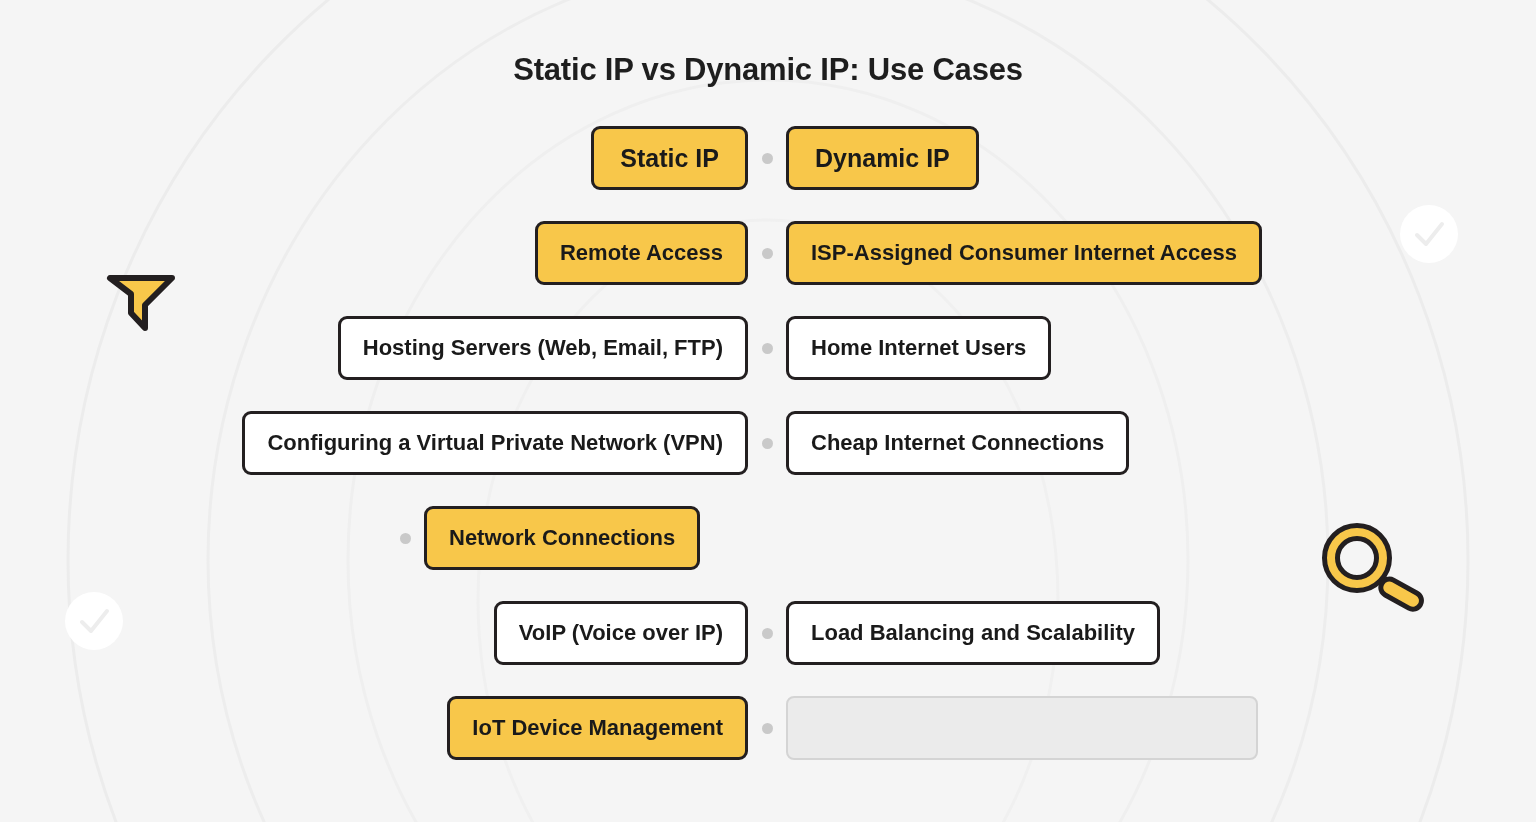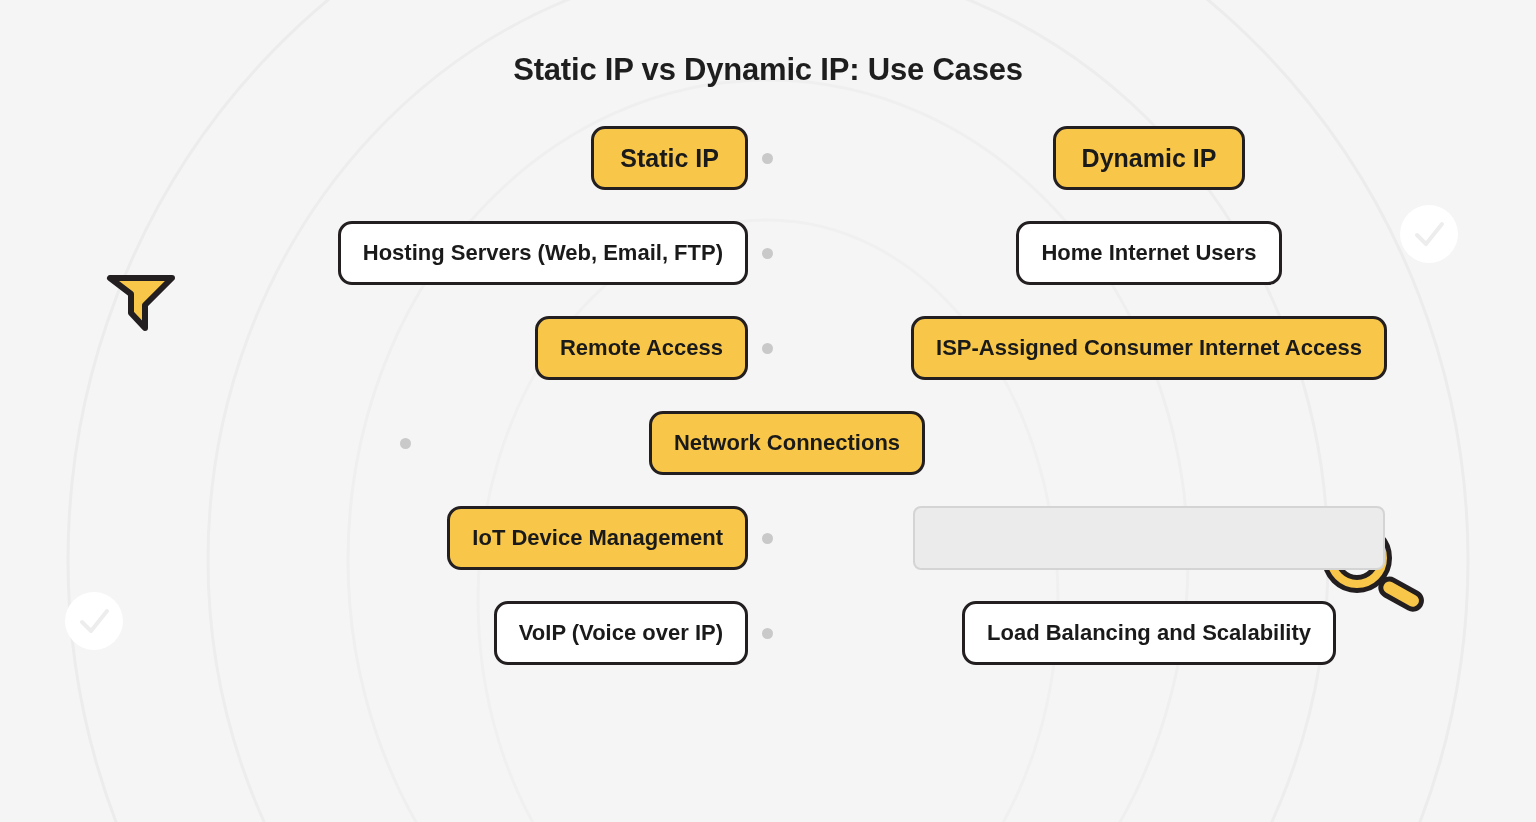--- a/index.html
+++ b/index.html
@@ -65,21 +65,21 @@
 
   .col-left {
     width:724px;
     display:flex;
     justify-content:flex-end;
     align-items:center;
   }
   .col-right {
     width:726px;
     display:flex;
-    justify-content:center;
+    justify-content:flex-start;
     align-items:center;
   }
 
   .row-dot {
     width:38px;
     display:flex;
     align-items:center;
     justify-content:center;
     flex:0 0 38px;
   }
@@ -90,21 +90,21 @@
     background:#C9C9C9;
   }
 
   .chip {
     display:inline-flex;
     align-items:center;
     justify-content:center;
     height:64px;
     padding:0 22px;
     border:3px solid #231F20;
-    border-radius:14px;
+    border-radius:9px;
     font-size:22px;
     font-weight:bold;
     color:#1A1A1A;
     white-space:nowrap;
     line-height:1;
   }
   .chip.fill-white  { background:#FFFFFF; }
   .chip.fill-yellow { background:#F8C74A; }
 
   .chip.header {
@@ -164,70 +164,81 @@
       <div class="row-dot">
           <i></i>
         </div>
       <div class="col-right">
         <div class="chip header fill-yellow">Dynamic IP</div>
       </div>
     </div>
 
     <div class="compare-row">
       <div class="col-left">
+        <div class="chip fill-yellow">Remote Access</div>
+      </div>
+      <div class="row-dot">
+          <i></i>
+        </div>
+      <div class="col-right">
+        <div class="chip fill-yellow">ISP-Assigned Consumer Internet Access</div>
+      </div>
+    </div>
+
+    <div class="compare-row">
+      <div class="col-left">
         <div class="chip fill-white">Hosting Servers (Web, Email, FTP)</div>
       </div>
       <div class="row-dot">
           <i></i>
         </div>
       <div class="col-right">
         <div class="chip fill-white">Home Internet Users</div>
       </div>
     </div>
 
     <div class="compare-row">
       <div class="col-left">
-        <div class="chip fill-yellow">Remote Access</div>
-      </div>
-      <div class="row-dot">
-          <i></i>
-        </div>
-      <div class="col-right">
-        <div class="chip fill-yellow">ISP-Assigned Consumer Internet Access</div>
-      </div>
-    </div>
-
+        <div class="chip fill-white">Configuring a Virtual Private Network (VPN)</div>
+      </div>
+      <div class="row-dot">
+          <i></i>
+        </div>
+      <div class="col-right">
+        <div class="chip fill-white">Cheap Internet Connections</div>
+      </div>
+    </div>
 
     <div class="compare-row">
       <div class="row-dot">
           <i></i>
         </div>
       <div class="col-right">
         <div class="chip fill-yellow">Network Connections</div>
       </div>
     </div>
 
     <div class="compare-row">
       <div class="col-left">
+        <div class="chip fill-white">VoIP (Voice over IP)</div>
+      </div>
+      <div class="row-dot">
+          <i></i>
+        </div>
+      <div class="col-right">
+        <div class="chip fill-white">Load Balancing and Scalability</div>
+      </div>
+    </div>
+
+    <div class="compare-row">
+      <div class="col-left">
         <div class="chip fill-yellow">IoT Device Management</div>
       </div>
       <div class="row-dot">
           <i></i>
         </div>
       <div class="col-right">
         <div class="chip empty"></div>
-      </div>
-    </div>
-
-    <div class="compare-row">
-      <div class="col-left">
-        <div class="chip fill-white">VoIP (Voice over IP)</div>
-      </div>
-      <div class="row-dot">
-          <i></i>
-        </div>
-      <div class="col-right">
-        <div class="chip fill-white">Load Balancing and Scalability</div>
       </div>
     </div>
 
   </div>
 </div>
 
 </body></html>

